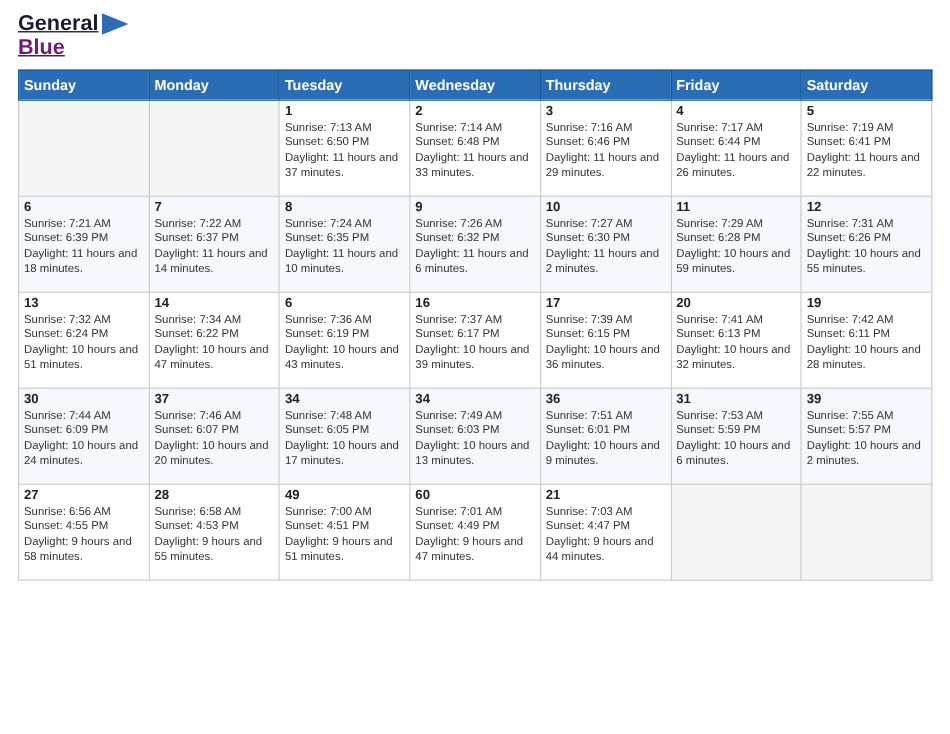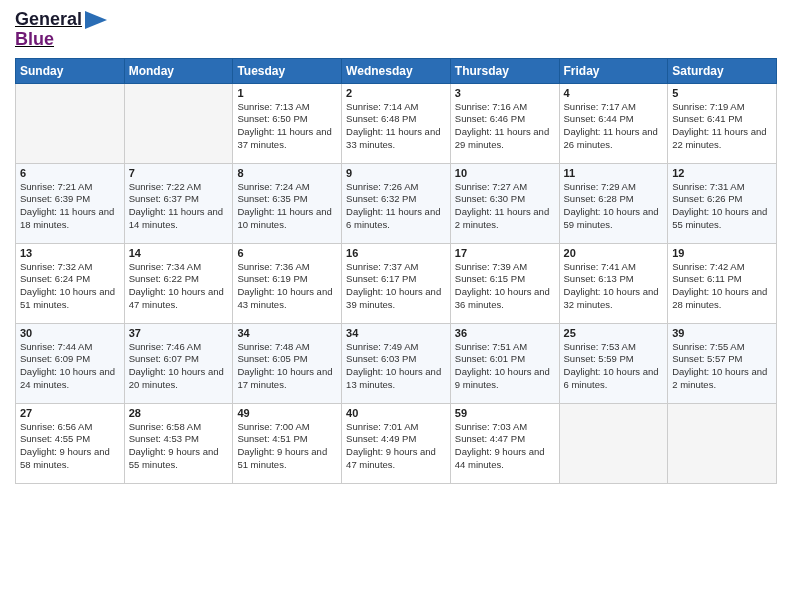--- a/index.html
+++ b/index.html
@@ -233,21 +233,21 @@
           </td>
           <td>
             <span class="day-num">34</span>
             <div class="day-detail">Sunrise: 7:49 AM<br>Sunset: 6:03 PM<br>Daylight: 10 hours and 13 minutes.</div>
           </td>
           <td>
             <span class="day-num">36</span>
             <div class="day-detail">Sunrise: 7:51 AM<br>Sunset: 6:01 PM<br>Daylight: 10 hours and 9 minutes.</div>
           </td>
           <td>
-            <span class="day-num">25</span>
+            <span class="day-num">31</span>
             <div class="day-detail">Sunrise: 7:53 AM<br>Sunset: 5:59 PM<br>Daylight: 10 hours and 6 minutes.</div>
           </td>
           <td>
             <span class="day-num">39</span>
             <div class="day-detail">Sunrise: 7:55 AM<br>Sunset: 5:57 PM<br>Daylight: 10 hours and 2 minutes.</div>
           </td>
         </tr>
         <tr class="row-odd">
           <td>
             <span class="day-num">27</span>
@@ -255,25 +255,25 @@
           </td>
           <td>
             <span class="day-num">28</span>
             <div class="day-detail">Sunrise: 6:58 AM<br>Sunset: 4:53 PM<br>Daylight: 9 hours and 55 minutes.</div>
           </td>
           <td>
             <span class="day-num">49</span>
             <div class="day-detail">Sunrise: 7:00 AM<br>Sunset: 4:51 PM<br>Daylight: 9 hours and 51 minutes.</div>
           </td>
           <td>
-            <span class="day-num">40</span>
+            <span class="day-num">60</span>
             <div class="day-detail">Sunrise: 7:01 AM<br>Sunset: 4:49 PM<br>Daylight: 9 hours and 47 minutes.</div>
           </td>
           <td>
-            <span class="day-num">59</span>
+            <span class="day-num">21</span>
             <div class="day-detail">Sunrise: 7:03 AM<br>Sunset: 4:47 PM<br>Daylight: 9 hours and 44 minutes.</div>
           </td>
           <td class="empty"></td>
           <td class="empty"></td>
         </tr>
       </tbody>
   </table>
 </div>
 
 </body></html>

